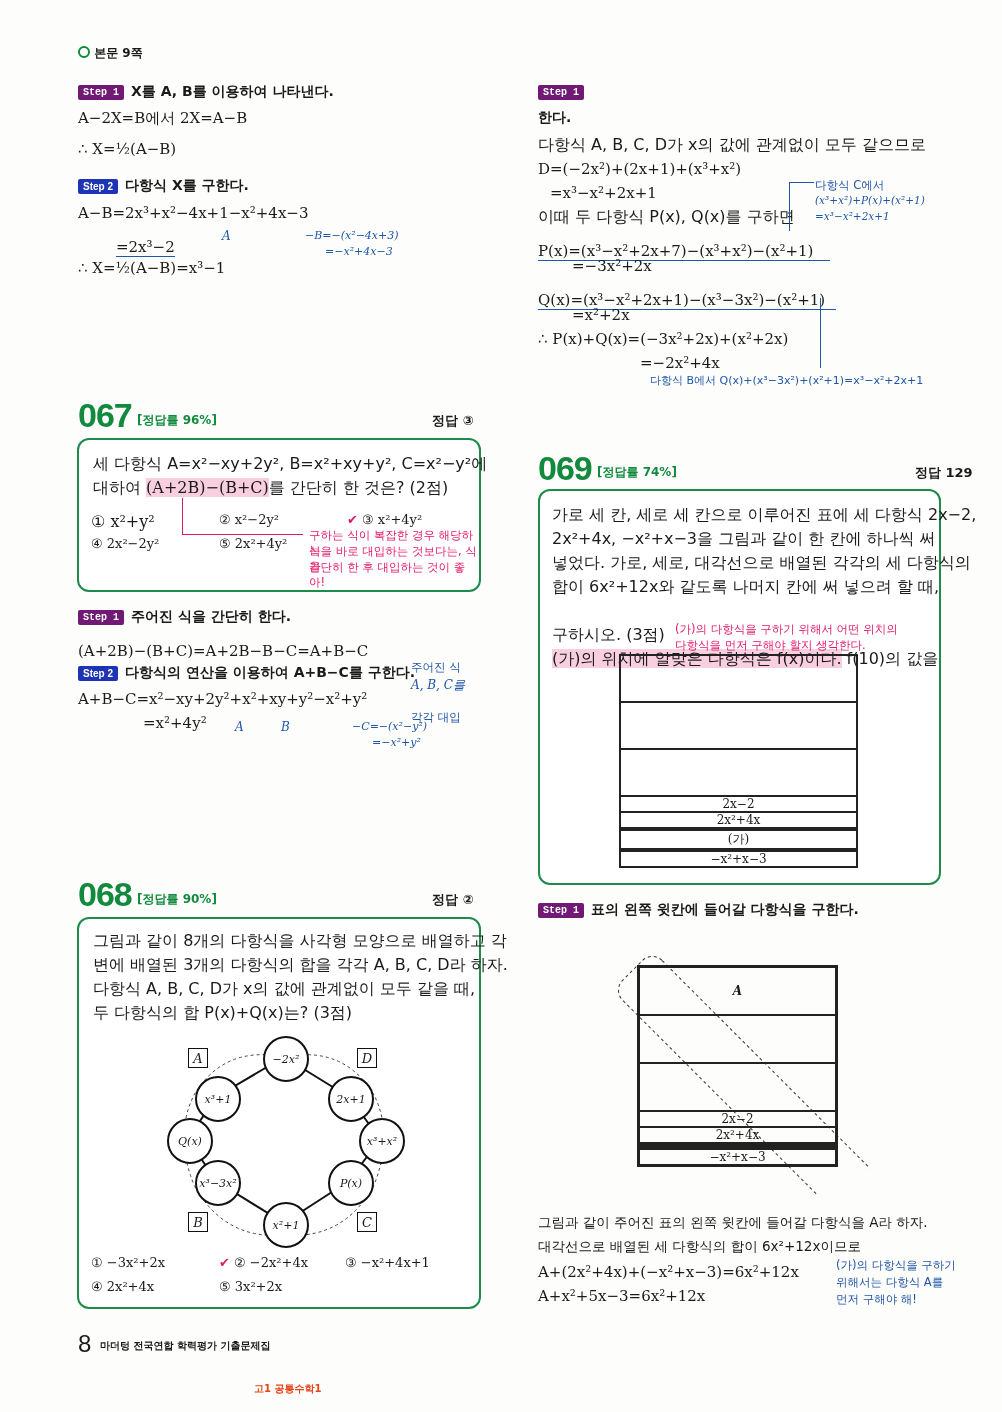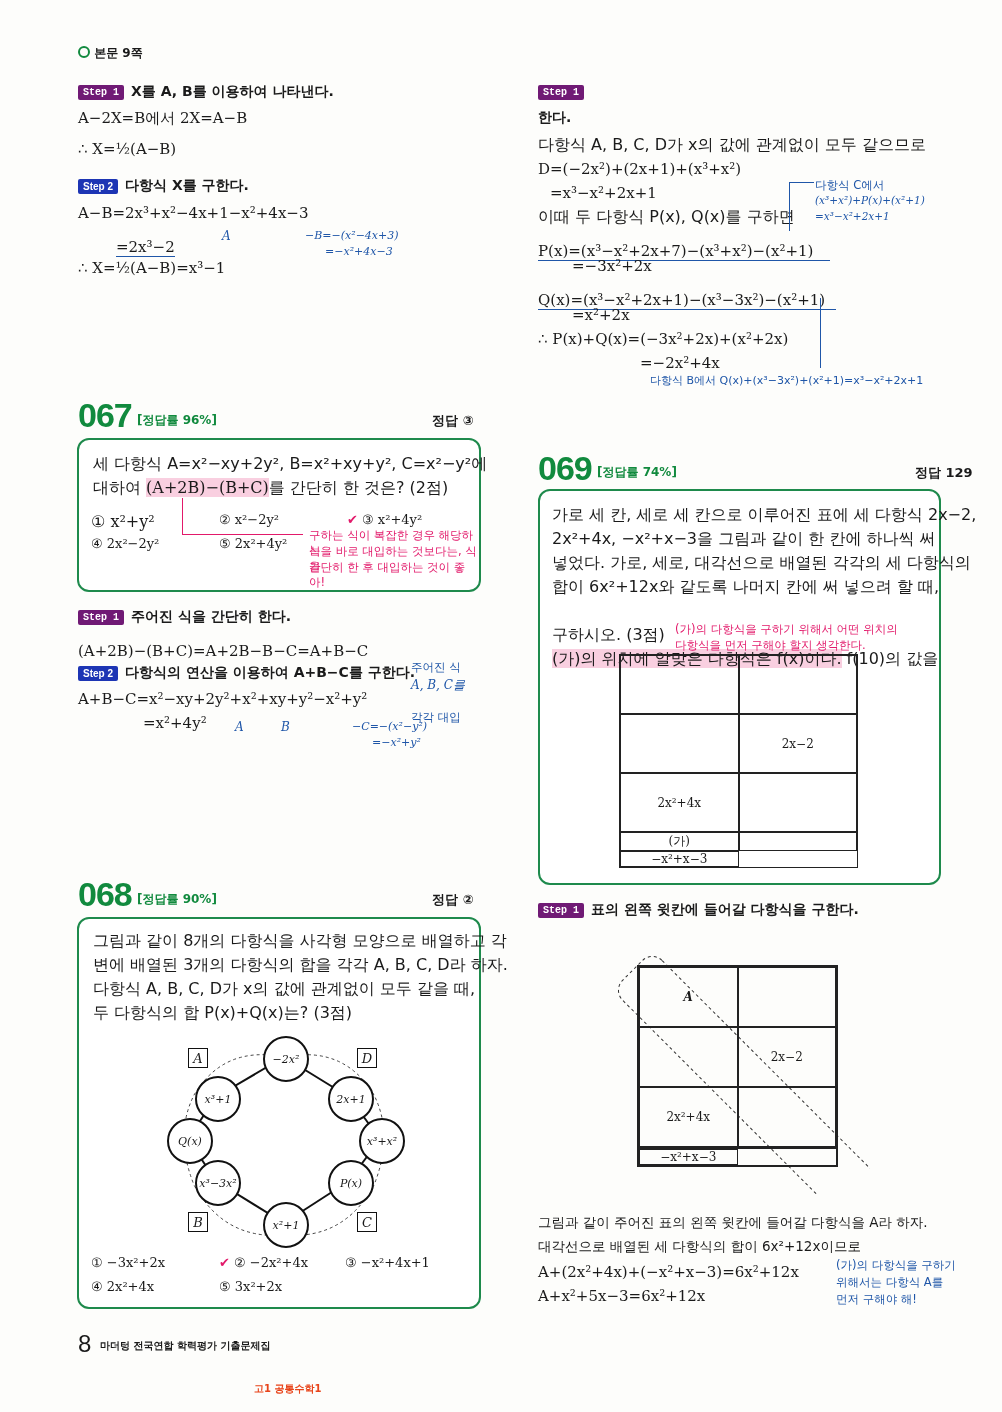--- a/index.html
+++ b/index.html
@@ -16,21 +16,21 @@
   .step{position:absolute;display:flex;align-items:center;gap:7px;font-size:14px;font-weight:bold;}
   .blue{color:#1f56a8;}
   .pink{color:#e2196a;}
   .num{font-family:"Liberation Sans",sans-serif;font-weight:bold;font-size:34px;color:#118a3e;letter-spacing:-1px;}
   .rate{font-size:12px;color:#118a3e;font-weight:bold;}
   .ans{font-size:13px;font-weight:bold;}
   .box{position:absolute;border:2px solid #1e8a4c;border-radius:12px;background:#fff;}
   .ul{border-bottom:1.5px solid #1f56a8;margin-top:9px;}
   .hl{background:#f9cfe0;}
   .small{font-size:11.5px;}
-  .cellgrid{position:absolute;display:grid;grid-template-columns:repeat(2,1fr);grid-template-rows:repeat(3,1fr);border:1.5px solid #222;}
+  .cellgrid{position:absolute;display:grid;grid-template-columns:repeat(1,1fr);grid-template-rows:repeat(3,1fr);border:1.5px solid #222;}
   .cellgrid div{border:1px solid #222;display:flex;align-items:center;justify-content:center;font-family:"DejaVu Serif",serif;font-size:12px;}
   .circle{position:absolute;width:42px;height:42px;border:2px solid #111;border-radius:50%;background:#fff;display:flex;align-items:center;justify-content:center;font-family:"DejaVu Serif",serif;font-style:italic;font-size:11px;}
   .sq{position:absolute;width:18px;height:18px;border:1.5px solid #111;background:#fff;display:flex;align-items:center;justify-content:center;font-family:"DejaVu Serif",serif;font-style:italic;font-size:13px;}
 </style>
 </head>
 <body>
 
 <div class="abs t" style="left:78px;top:46px;font-size:12px;font-weight:bold;">
   <span style="display:inline-block;width:8px;height:8px;border:2.5px solid #118a3e;border-radius:50%;vertical-align:-1px;"></span>
   <span>본문 9쪽</span>

